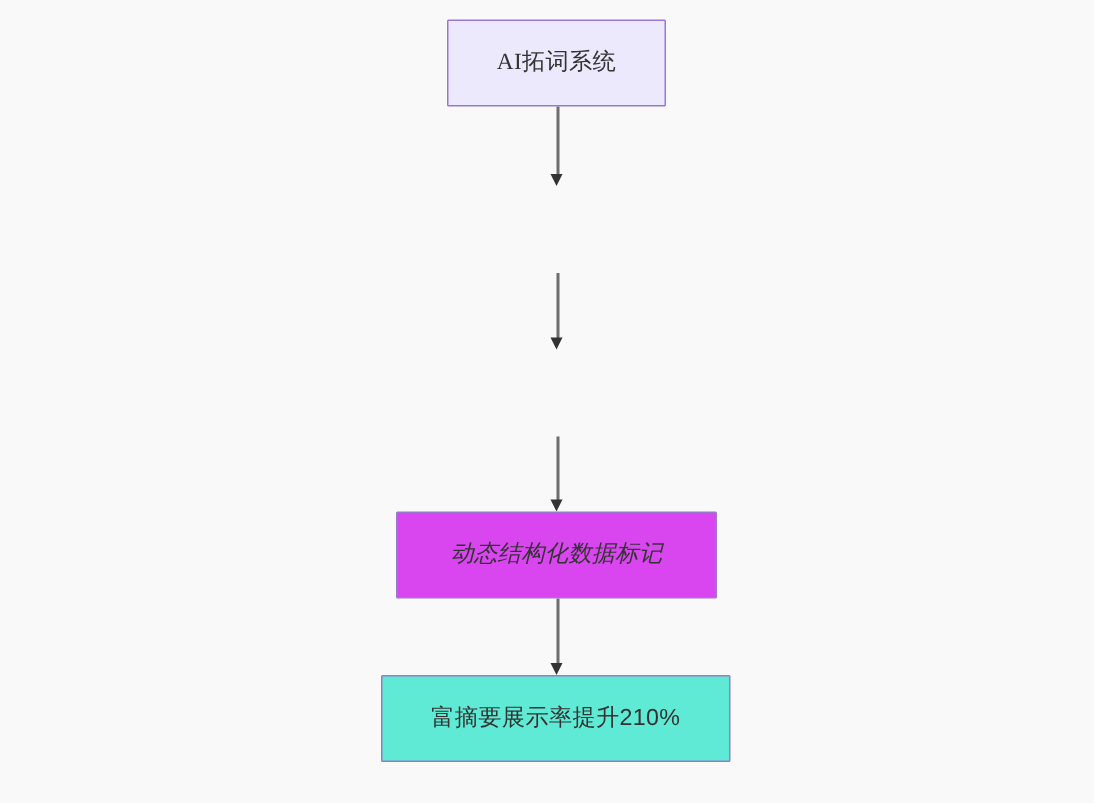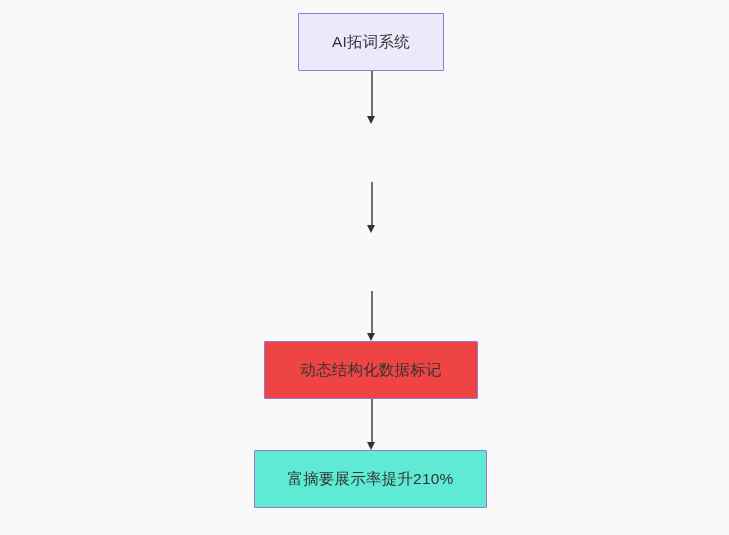--- a/index.html
+++ b/index.html
@@ -73,23 +73,23 @@
   </div>
   <div class="edge" id="edge-2" style="left: 371px; top: 291px; width: 2px; height: 50px;">
     <div class="edge-line" style="height: 43px; background: rgb(110, 110, 110);"></div>
     <div class="edge-head" style="top: 42px; border-top-color: rgb(51, 51, 51);"></div>
   </div>
   <div class="edge" id="edge-3" style="left: 371px; top: 399px; width: 2px; height: 51px;">
     <div class="edge-line" style="height: 44px; background: rgb(110, 110, 110);"></div>
     <div class="edge-head" style="top: 43px; border-top-color: rgb(51, 51, 51);"></div>
   </div>
 
-  <div class="node" id="node-0" style="left: 298px; top: 13px; width: 146px; height: 58px; background: rgb(236, 233, 252); border-color: rgb(154, 120, 208); color: rgb(51, 51, 51);">
+  <div class="node" id="node-0" style="left: 298px; top: 13px; width: 146px; height: 58px; background: rgb(236, 233, 252); border-color: rgb(154, 120, 208); color: rgb(51, 51, 51); font-family: Liberation Serif, serif;">
     <span class="node-label">AI拓词系统</span>
   </div>
-  <div class="node" id="node-3" style="left: 264px; top: 341px; width: 214px; height: 58px; background: #ef4444; border-color: rgb(154, 120, 208); color: rgb(51, 51, 51);">
+  <div class="node" id="node-3" style="left: 264px; top: 341px; width: 214px; height: 58px; background: #d946ef; border-color: rgb(154, 120, 208); color: rgb(51, 51, 51); font-style: italic;">
     <span class="node-label">动态结构化数据标记</span>
   </div>
   <div class="node" id="node-4" style="left: 254px; top: 450px; width: 233px; height: 58px; background: #5eead4; border-color: rgb(154, 120, 208); color: rgb(51, 51, 51);">
     <span class="node-label">富摘要展示率提升210%</span>
   </div>
 
 </div>
 
 </body></html>

